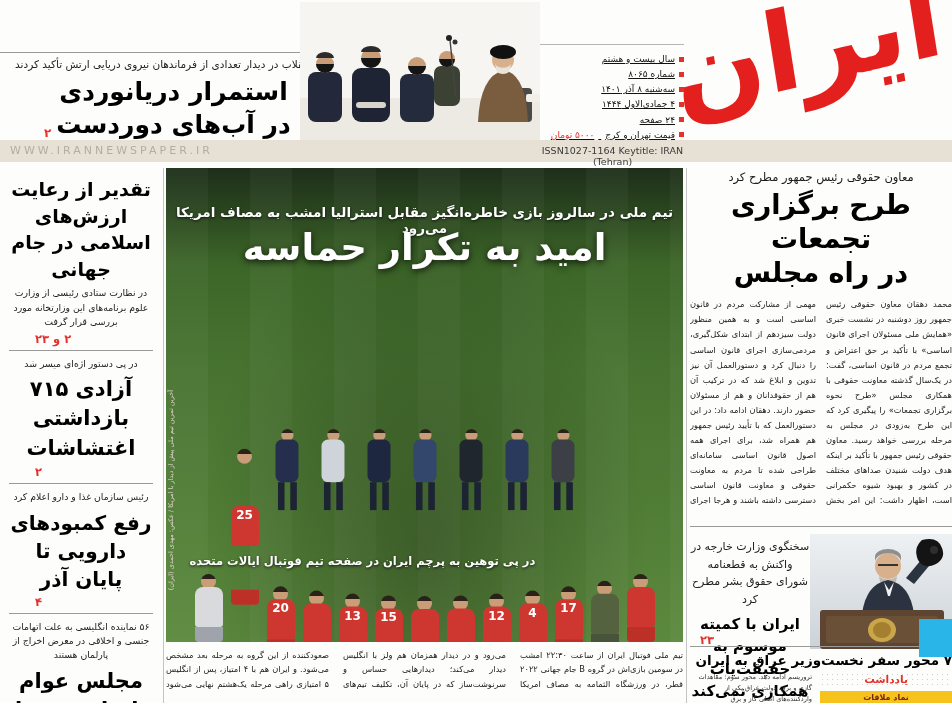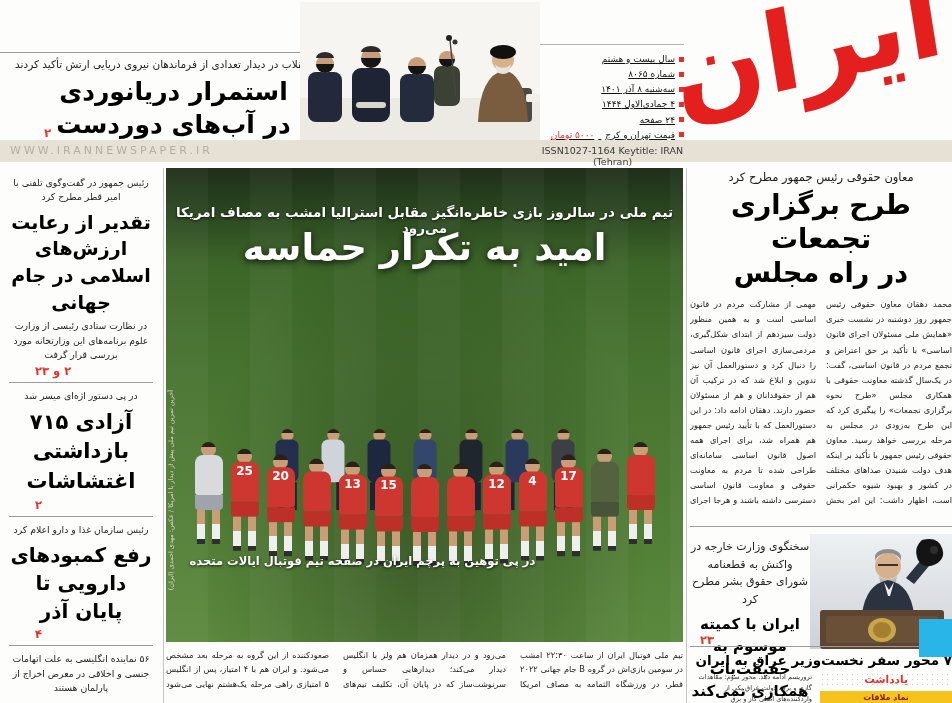--- a/index.html
+++ b/index.html
@@ -184,21 +184,20 @@
 
   <div class="header-bar"></div>
   <div class="website">WWW.IRANNEWSPAPER.IR</div>
   <div class="issn">ISSN1027-1164 Keytitle: IRAN (Tehran)</div>
 
   <div class="vrule" style="left:163px;"></div>
   <div class="vrule" style="left:686px;"></div>
 
   <div class="sidebar">
     <div class="sb-item">
-      <div class="sb-kicker">رئیس جمهور در گفت‌وگوی تلفنی با امیر قطر مطرح کرد</div>
       <div class="sb-headline">تقدیر از رعایت ارزش‌های اسلامی در جام جهانی</div>
       <div class="sb-sub">در نظارت ستادی رئیسی از وزارت علوم برنامه‌های این وزارتخانه مورد بررسی قرار گرفت</div>
       <div class="sb-page">۲ و ۲۳</div>
     </div>
     <div class="sb-item">
       <div class="sb-kicker">در پی دستور اژه‌ای میسر شد</div>
       <div class="sb-headline" style="font-size:21px;">آزادی ۷۱۵ بازداشتی اغتشاشات</div>
       <div class="sb-page">۲</div>
     </div>
     <div class="sb-item">
@@ -280,21 +279,21 @@
           <div class="head"></div>
           <div class="torso">
             <span class="num"></span>
           </div>
           <div class="shorts"></div>
           <div class="legs">
             <div></div>
             <div></div>
           </div>
         </div>
-        <div class="fig player" style="transform: translateY(-15.3px);">
+        <div class="fig player" style="transform: translateY(-15.3px); gap: 44px;">
           <div class="head"></div>
           <div class="torso">
             <span class="num">25</span>
           </div>
           <div class="shorts"></div>
           <div class="legs">
             <div></div>
             <div></div>
           </div>
         </div>

